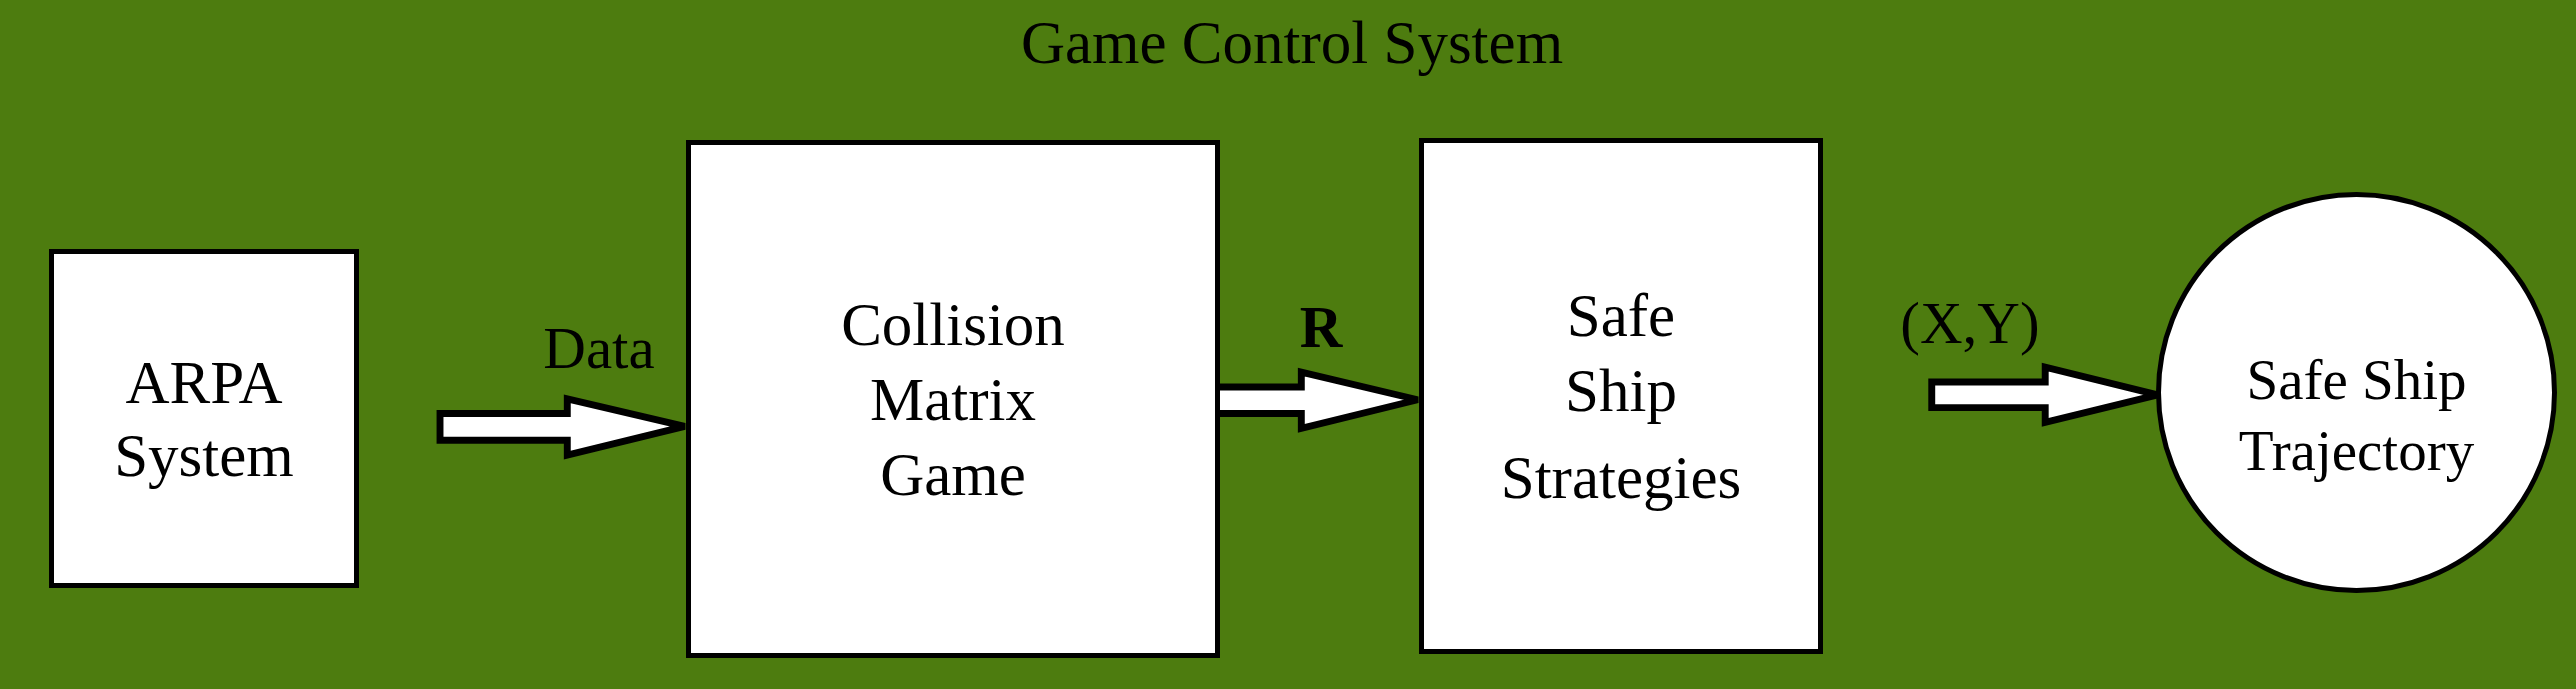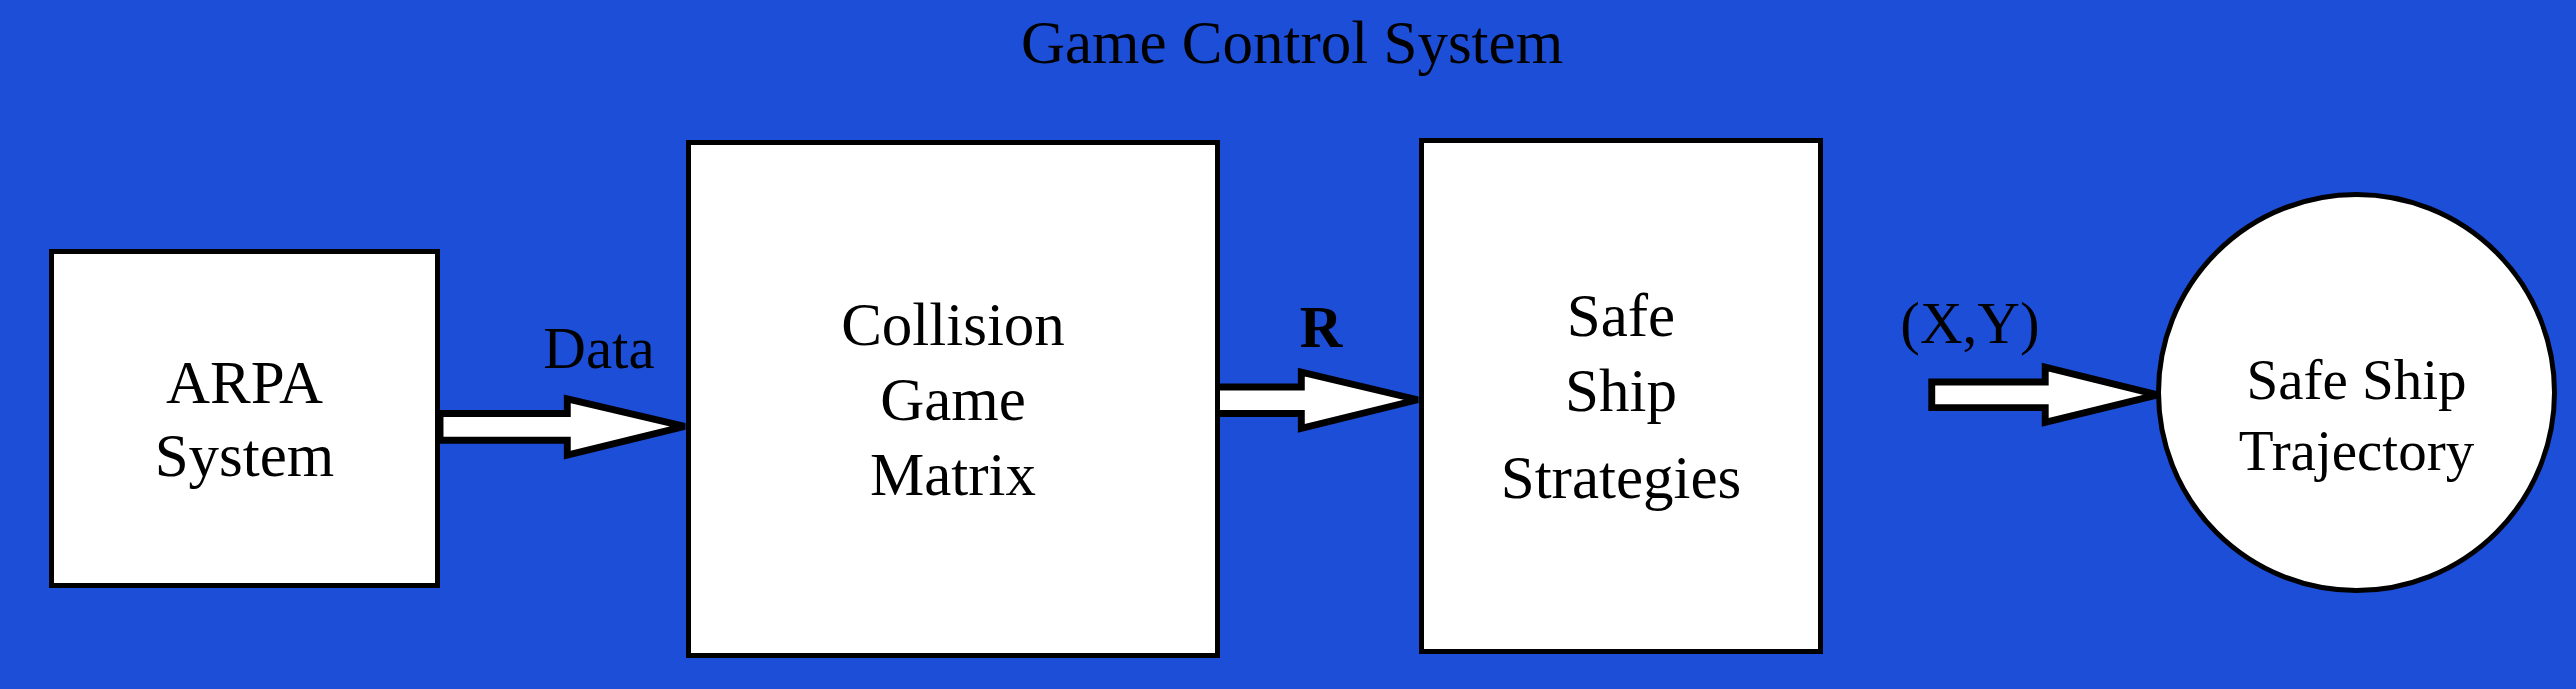--- a/index.html
+++ b/index.html
@@ -4,21 +4,21 @@
 <style>
   html, body {
     margin: 0;
     padding: 0;
     background: #ffffff;
   }
   #stage {
     position: relative;
     width: 2576px;
     height: 690px;
-    background: #1d4ed8;
+    background: #4d7c0f;
     overflow: hidden;
     font-family: "Liberation Serif", "DejaVu Serif", serif;
     color: #000000;
     text-decoration: underline;
   }
   #diagram-svg {
     position: absolute;
     left: 0;
     top: 0;
     width: 2576px;
@@ -78,31 +78,31 @@
 
   <svg id="diagram-svg" viewBox="0 0 2611 699" xmlns="http://www.w3.org/2000/svg">
 
     <polygon points="446,419 575,419 575,404 694,432 575,461 575,446 446,446" fill="#ffffff" stroke="#000000" stroke-width="7" stroke-linejoin="miter"></polygon>
 
     <polygon points="1189,392 1319,392 1319,377 1437,405 1319,434 1319,419 1189,419" fill="#ffffff" stroke="#000000" stroke-width="7" stroke-linejoin="miter"></polygon>
 
     <polygon points="1958,387 2073,387 2073,372 2187,400 2073,428 2073,413 1958,413" fill="#ffffff" stroke="#000000" stroke-width="7" stroke-linejoin="miter"></polygon>
   </svg>
 
-  <div class="node-box" style="left:49px; top:249px; width:391px; height:339px;">
+  <div class="node-box" style="left:49px; top:249px; width:310px; height:339px;">
     <span class="node-line" style="font-size:61px; line-height:73px;">ARPA</span>
     <span class="node-line" style="font-size:61px; line-height:73px;">System</span>
   </div>
 
   <div class="edge-label" style="left:561px; top:319px; transform:translateX(-50%); font-size:59px; line-height:59px;">Data</div>
 
   <div class="node-box" style="left:686px; top:140px; width:534px; height:518px;">
     <span class="node-line" style="font-size:61px; line-height:75px;">Collision</span>
+    <span class="node-line" style="font-size:61px; line-height:75px;">Matrix</span>
     <span class="node-line" style="font-size:61px; line-height:75px;">Game</span>
-    <span class="node-line" style="font-size:61px; line-height:75px;">Matrix</span>
   </div>
 
   <div class="edge-label" style="left:1283px; top:298px; transform:translateX(-50%); font-size:59px; line-height:59px; font-weight:bold;">R</div>
 
   <div class="node-box" style="left:1419px; top:138px; width:404px; height:516px;">
     <span class="node-line" style="font-size:61px; line-height:75px;">Safe</span>
     <span class="node-line" style="font-size:61px; line-height:75px;">Ship</span>
     <span class="node-line" style="font-size:61px; line-height:75px;margin-top:12px;">Strategies</span>
   </div>
 

